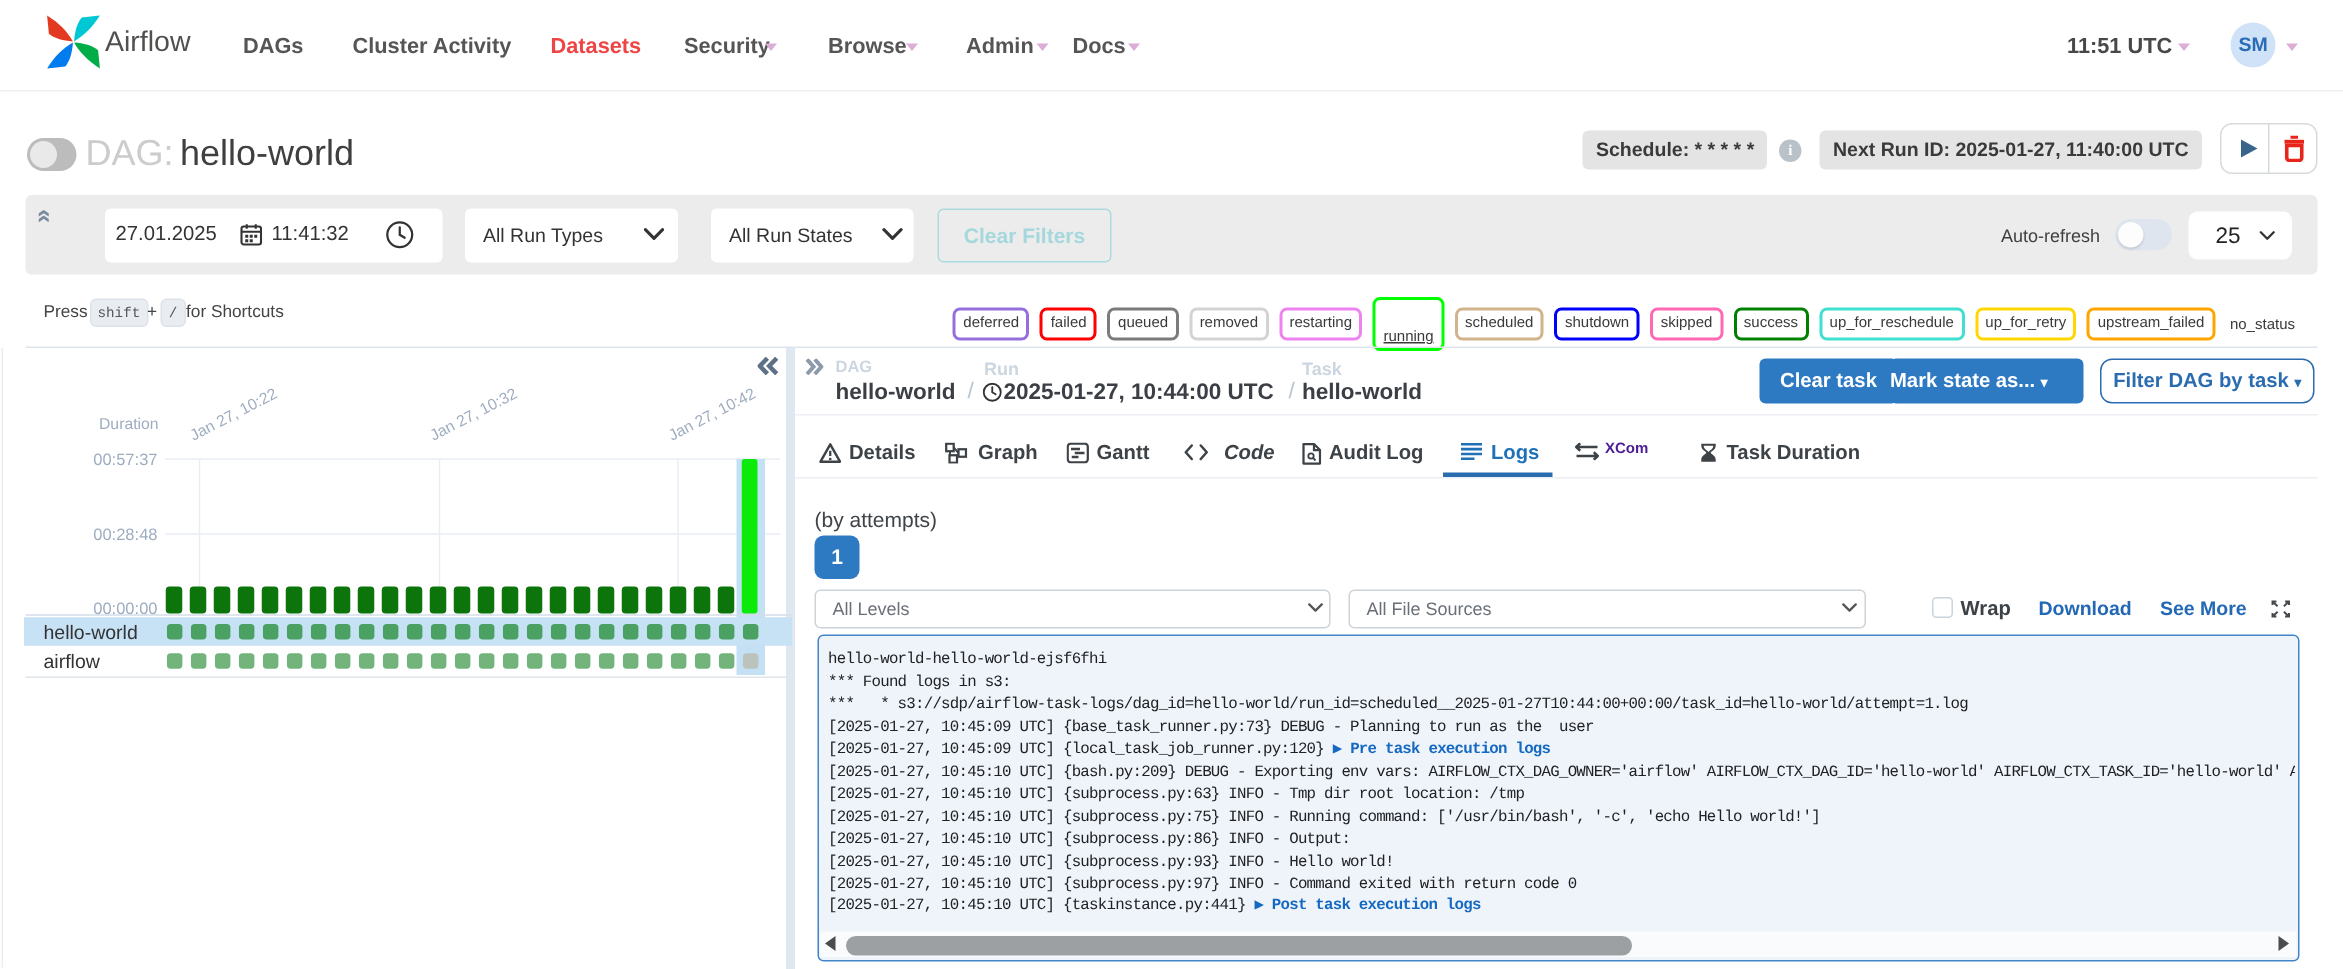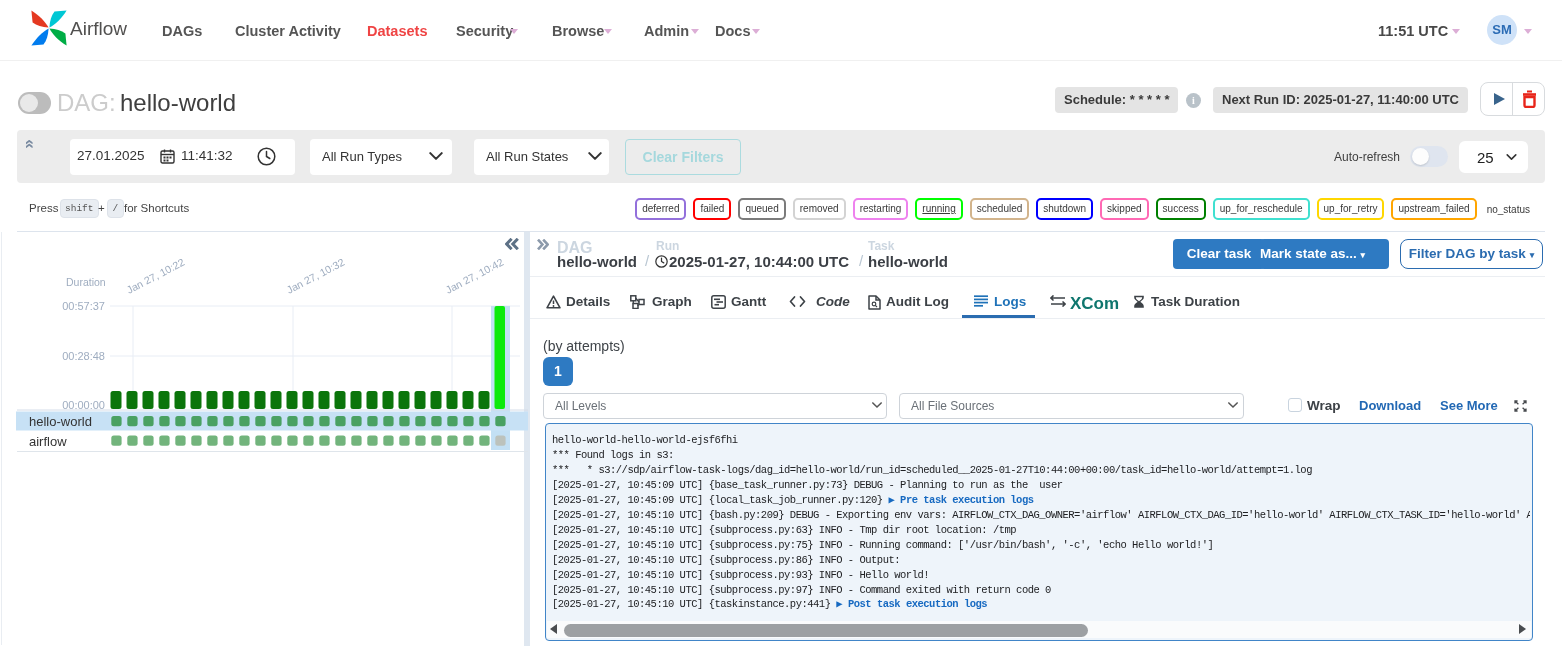--- a/index.html
+++ b/index.html
@@ -91,21 +91,21 @@
 <div class="abs ws" style="left:60px;top:199px;height:19px;line-height:17px;padding:0 4px;background:#e9edf2;border:1px solid #dde2e9;border-radius:4px;font-size:9.5px;font-family:'Liberation Mono',monospace;color:#555;">shift</div>
 <div class="abs ws" style="left:98px;top:202px;font-size:11.5px;color:#444;">+</div>
 <div class="abs ws" style="left:107px;top:199px;height:19px;line-height:17px;padding:0 4.5px;background:#e9edf2;border:1px solid #dde2e9;border-radius:4px;font-size:9.5px;font-family:'Liberation Mono',monospace;color:#555;">/</div>
 <div class="abs ws" style="left:124px;top:202px;font-size:11.5px;color:#444;">for Shortcuts</div>
 <div class="abs" style="right:32px;top:198px;display:flex;gap:7px;align-items:center;">
     <span class="ws" style="display:inline-block;height:22px;line-height:18px;padding:0 5px;border:2px solid #9370db;border-radius:5px;font-size:10px;color:#3a3a3a;">deferred</span>
     <span class="ws" style="display:inline-block;height:22px;line-height:18px;padding:0 5px;border:2px solid #ff0000;border-radius:5px;font-size:10px;color:#3a3a3a;">failed</span>
     <span class="ws" style="display:inline-block;height:22px;line-height:18px;padding:0 5px;border:2px solid #7b7b7b;border-radius:5px;font-size:10px;color:#3a3a3a;">queued</span>
     <span class="ws" style="display:inline-block;height:22px;line-height:18px;padding:0 5px;border:2px solid #d3d3d3;border-radius:5px;font-size:10px;color:#3a3a3a;">removed</span>
     <span class="ws" style="display:inline-block;height:22px;line-height:18px;padding:0 5px;border:2px solid #ee82ee;border-radius:5px;font-size:10px;color:#3a3a3a;">restarting</span>
-    <span class="ws" style="display:inline-block;height:22px;line-height:18px;padding:0 5px;border:2px solid #00ff00;border-radius:5px;font-size:10px;color:#3a3a3a;text-decoration:underline;">running</span>
+    <span class="ws" style="display:inline-block;height:22px;line-height:18px;padding:16px 5px;border:2px solid #00ff00;border-radius:5px;font-size:10px;color:#3a3a3a;text-decoration:underline;">running</span>
     <span class="ws" style="display:inline-block;height:22px;line-height:18px;padding:0 5px;border:2px solid #d2b48c;border-radius:5px;font-size:10px;color:#3a3a3a;">scheduled</span>
     <span class="ws" style="display:inline-block;height:22px;line-height:18px;padding:0 5px;border:2px solid #0000ff;border-radius:5px;font-size:10px;color:#3a3a3a;">shutdown</span>
     <span class="ws" style="display:inline-block;height:22px;line-height:18px;padding:0 5px;border:2px solid #ff69b4;border-radius:5px;font-size:10px;color:#3a3a3a;">skipped</span>
     <span class="ws" style="display:inline-block;height:22px;line-height:18px;padding:0 5px;border:2px solid #008000;border-radius:5px;font-size:10px;color:#3a3a3a;">success</span>
     <span class="ws" style="display:inline-block;height:22px;line-height:18px;padding:0 5px;border:2px solid #40e0d0;border-radius:5px;font-size:10px;color:#3a3a3a;">up_for_reschedule</span>
     <span class="ws" style="display:inline-block;height:22px;line-height:18px;padding:0 5px;border:2px solid #ffd700;border-radius:5px;font-size:10px;color:#3a3a3a;">up_for_retry</span>
     <span class="ws" style="display:inline-block;height:22px;line-height:18px;padding:0 5px;border:2px solid #ffa500;border-radius:5px;font-size:10px;color:#3a3a3a;">upstream_failed</span>
     <span class="ws" style="font-size:10px;color:#3a3a3a;padding-left:3px;">no_status</span>
   </div>
 <div class="abs" style="left:524px;top:232px;width:6px;height:414px;background:#dfe7f0;"></div>
@@ -211,21 +211,21 @@
     <text x="19" y="194" font-size="13" fill="#333" font-family="Liberation Sans">hello-world</text>
     <text x="19" y="213.5" font-size="13" fill="#333" font-family="Liberation Sans">airflow</text>
     <line x1="7" y1="219.5" x2="518" y2="219.5" stroke="#dfe5eb" stroke-width="1"></line>
   </svg>
 <svg class="abs" style="left:537px;top:239px;" width="12" height="11" viewBox="0 0 12 11">
     <g fill="none" stroke="#8c9aab" stroke-width="2.6">
       <path d="M1,0.6 L5.4,5.5 L1,10.4"></path>
       <path d="M6.2,0.6 L10.6,5.5 L6.2,10.4"></path>
     </g>
   </svg>
-<div class="abs b ws" style="left:557px;top:239px;font-size:16px;color:#ccd6e0;">DAG</div>
+<div class="abs b ws" style="left:557px;top:239px;font-size:11px;color:#ccd6e0;">DAG</div>
 <div class="abs b ws" style="left:656px;top:239px;font-size:12px;color:#ccd6e0;">Run</div>
 <div class="abs b ws" style="left:868px;top:239px;font-size:12px;color:#ccd6e0;">Task</div>
 <div class="abs b ws" style="left:557px;top:253px;font-size:15px;color:#3b3f45;">hello-world</div>
 <div class="abs ws" style="left:645px;top:252px;font-size:15px;color:#b9c6d2;">/</div>
 <svg class="abs" style="left:655px;top:255px;" width="13" height="13" viewBox="0 0 19 19">
 <circle cx="9.5" cy="9.5" r="8.3" fill="none" stroke="#333" stroke-width="1.8"></circle>
 <path d="M9.5,4.5 L9.5,9.5 L12.8,11.5" fill="none" stroke="#333" stroke-width="1.8" stroke-linecap="round"></path>
 </svg>
 <div class="abs b ws" style="left:669px;top:253px;font-size:15px;color:#3b3f45;">2025-01-27, 10:44:00 UTC</div>
 <div class="abs ws" style="left:859px;top:252px;font-size:15px;color:#b9c6d2;">/</div>
@@ -272,21 +272,21 @@
       <line x1="0" y1="4.4" x2="14" y2="4.4"></line>
       <line x1="0" y1="7.6" x2="14" y2="7.6"></line>
       <line x1="0" y1="10.8" x2="9" y2="10.8"></line>
     </g>
   </svg>
 <div class="abs b ws" style="left:994px;top:294px;font-size:13.5px;color:#1f72b8;">Logs</div>
 <svg class="abs" style="left:1050px;top:295px;" width="16" height="12" viewBox="0 0 16 12">
     <path d="M3.5,0.5 L0.8,3 L3.5,5.5 M1,3 L15,3" fill="none" stroke="#3d4247" stroke-width="1.6" stroke-linejoin="round"></path>
     <path d="M12.5,6.5 L15.2,9 L12.5,11.5 M15,9 L1,9" fill="none" stroke="#3d4247" stroke-width="1.6" stroke-linejoin="round"></path>
   </svg>
-<div class="abs b ws" style="left:1070px;top:294px;font-size:17px;color:#0f766e;">XCom</div>
+<div class="abs b ws" style="left:1070px;top:294px;font-size:10px;color:#4c1d95;">XCom</div>
 <svg class="abs" style="left:1133px;top:295px;" width="12" height="14" viewBox="0 0 12 14">
     <path d="M1.2,0.8 h9.6 v1.4 c0,2.6 -2.6,3.4 -3.4,4.6 c0.8,1.2 3.4,2 3.4,4.6 v1.4 h-9.6 v-1.4 c0,-2.6 2.6,-3.4 3.4,-4.6 c-0.8,-1.2 -3.4,-2 -3.4,-4.6 Z M2.8,2.2 c0,2.2 2.2,2.9 3.2,4.1 c1,-1.2 3.2,-1.9 3.2,-4.1 Z" fill="#3d4247" fill-rule="evenodd"></path>
   </svg>
 <div class="abs b ws" style="left:1151px;top:294px;font-size:13.5px;color:#3d4247;">Task Duration</div>
 <div class="abs" style="left:962px;top:315px;width:73px;height:3px;background:#2b6cb0;"></div>
 <div class="abs" style="left:530px;top:318px;width:1015px;height:1px;background:#ebeef2;"></div>
 <div class="abs ws" style="left:543px;top:338px;font-size:14px;color:#3f4449;">(by attempts)</div>
 <div class="abs b" style="left:543px;top:357px;width:30px;height:29px;background:#2e7ac2;border-radius:6px;color:#fff;font-size:14px;text-align:center;line-height:29px;">1</div>
 <div class="abs" style="left:543px;top:393px;width:344px;height:26px;background:#fff;border:1px solid #ced3d9;border-radius:4px;"></div>
 <div class="abs ws" style="left:555px;top:399px;font-size:12px;color:#6a7077;">All Levels</div>

